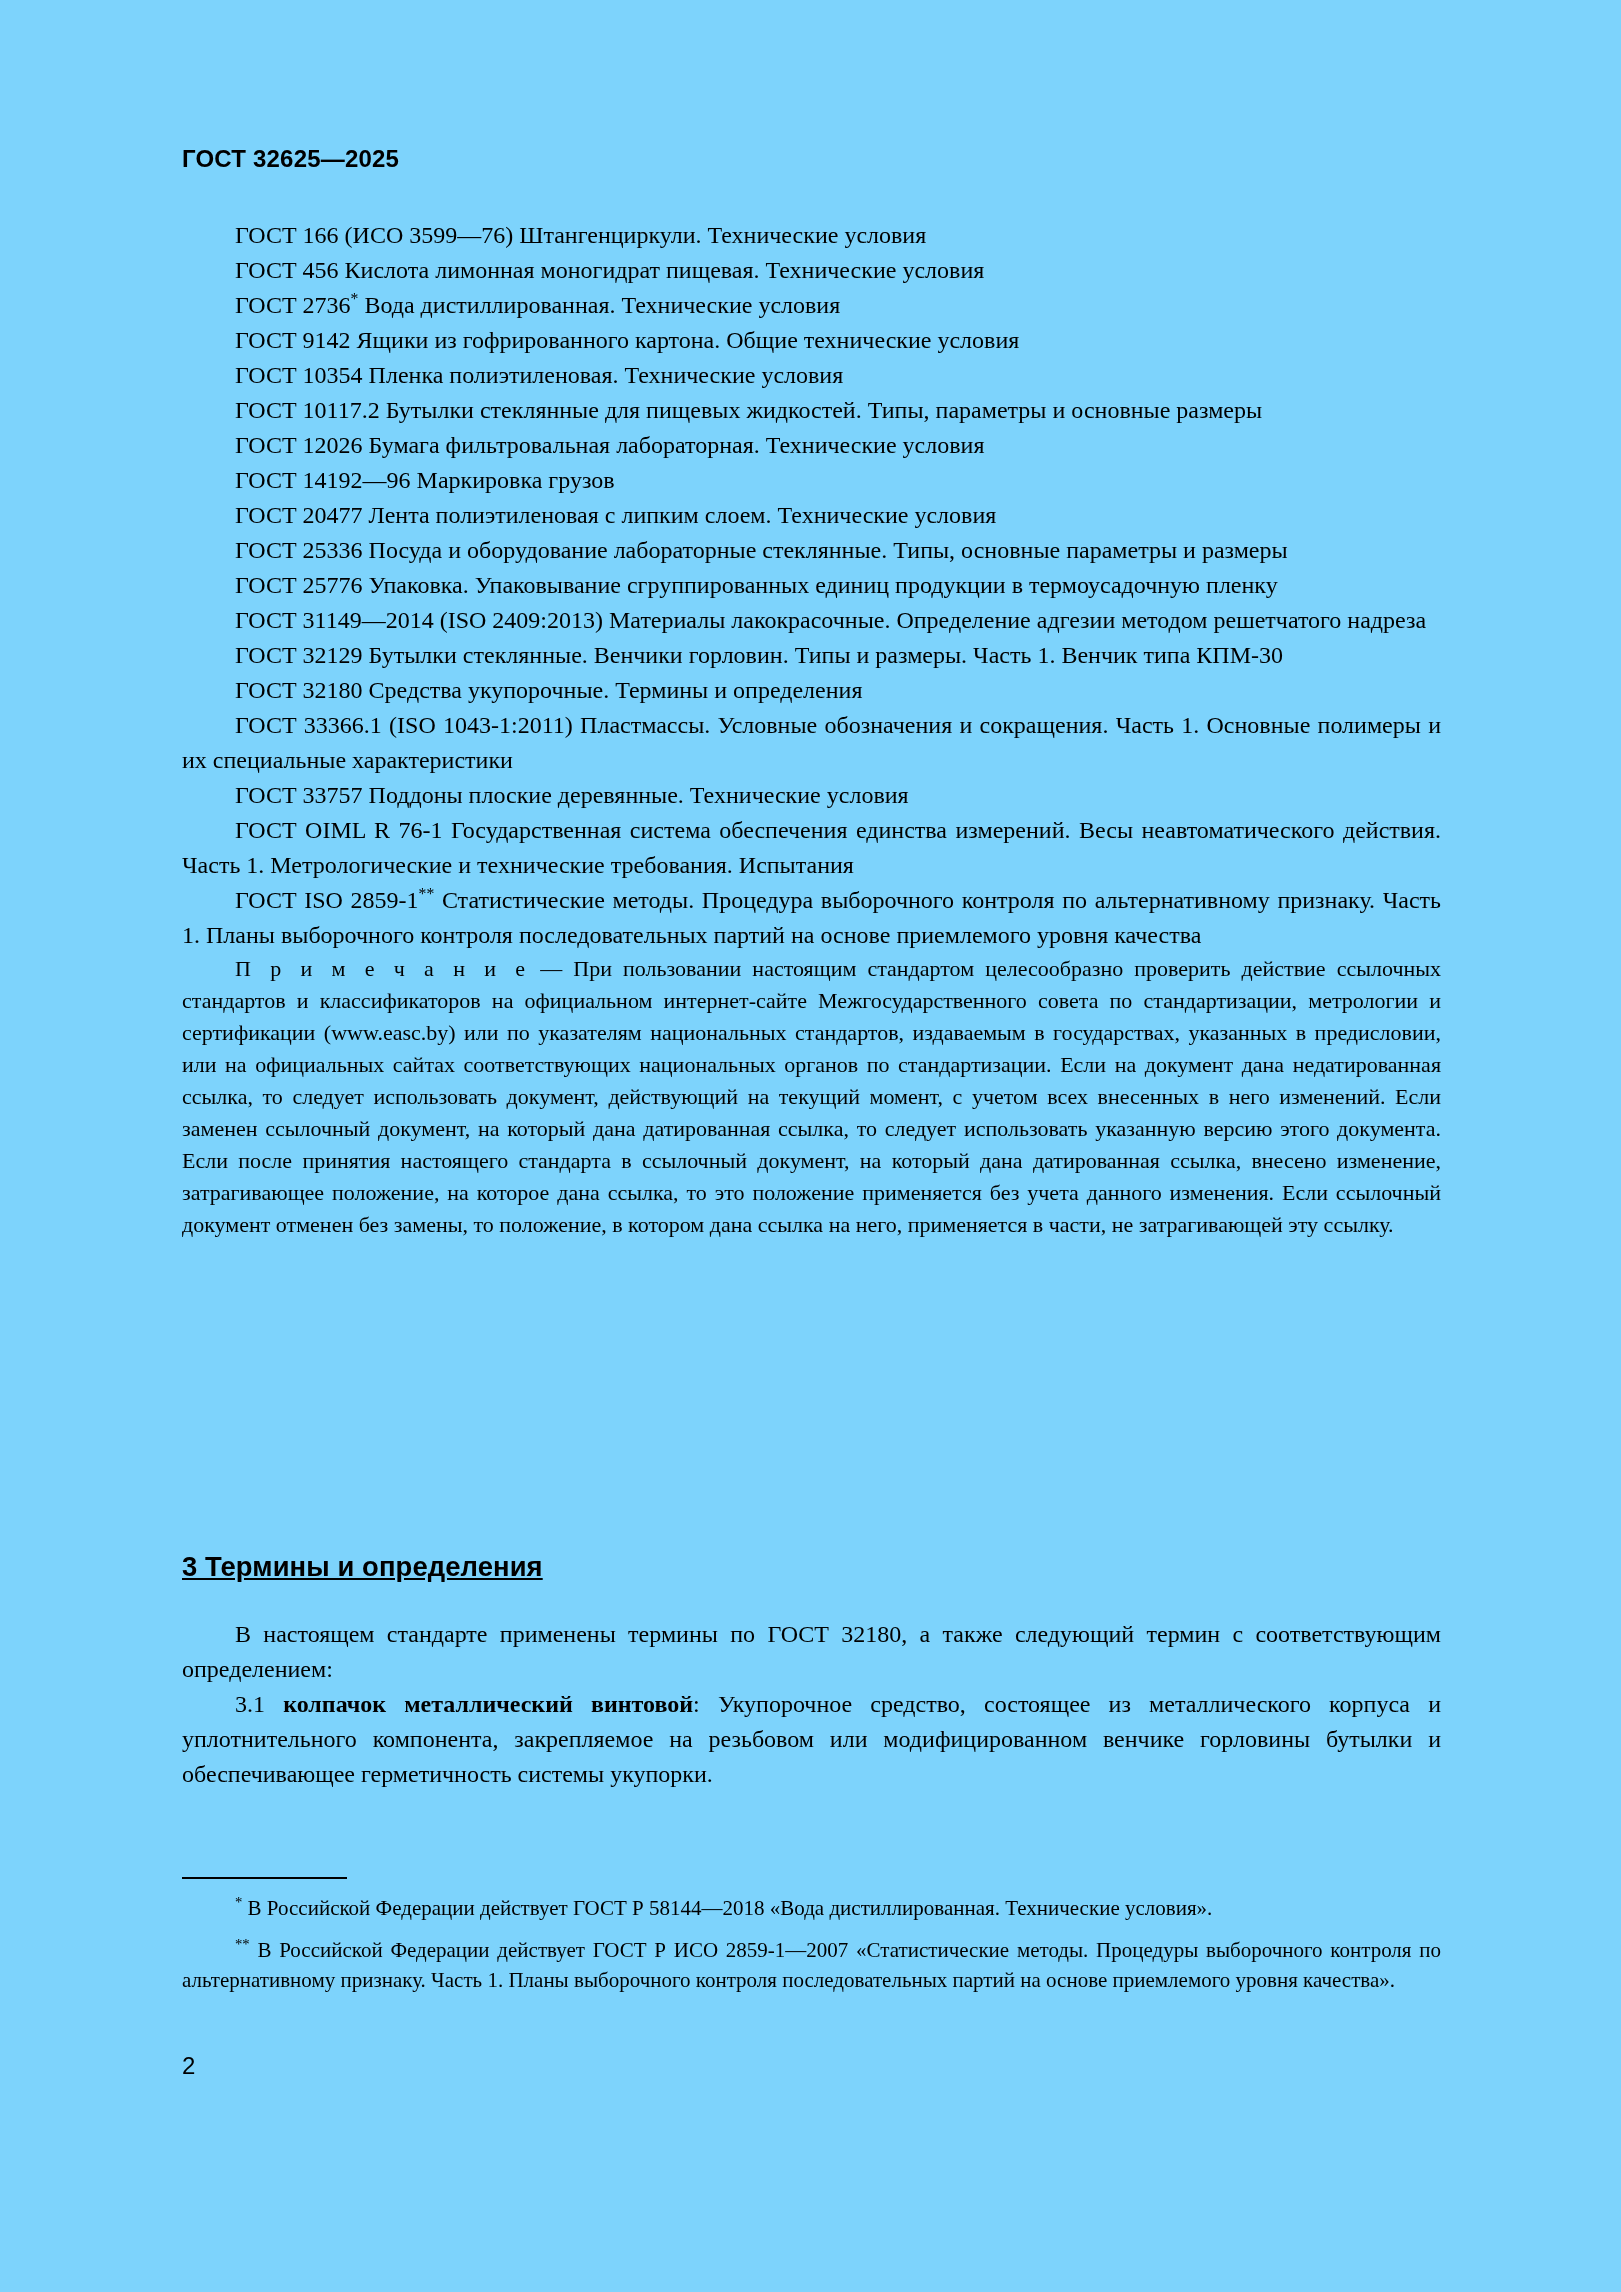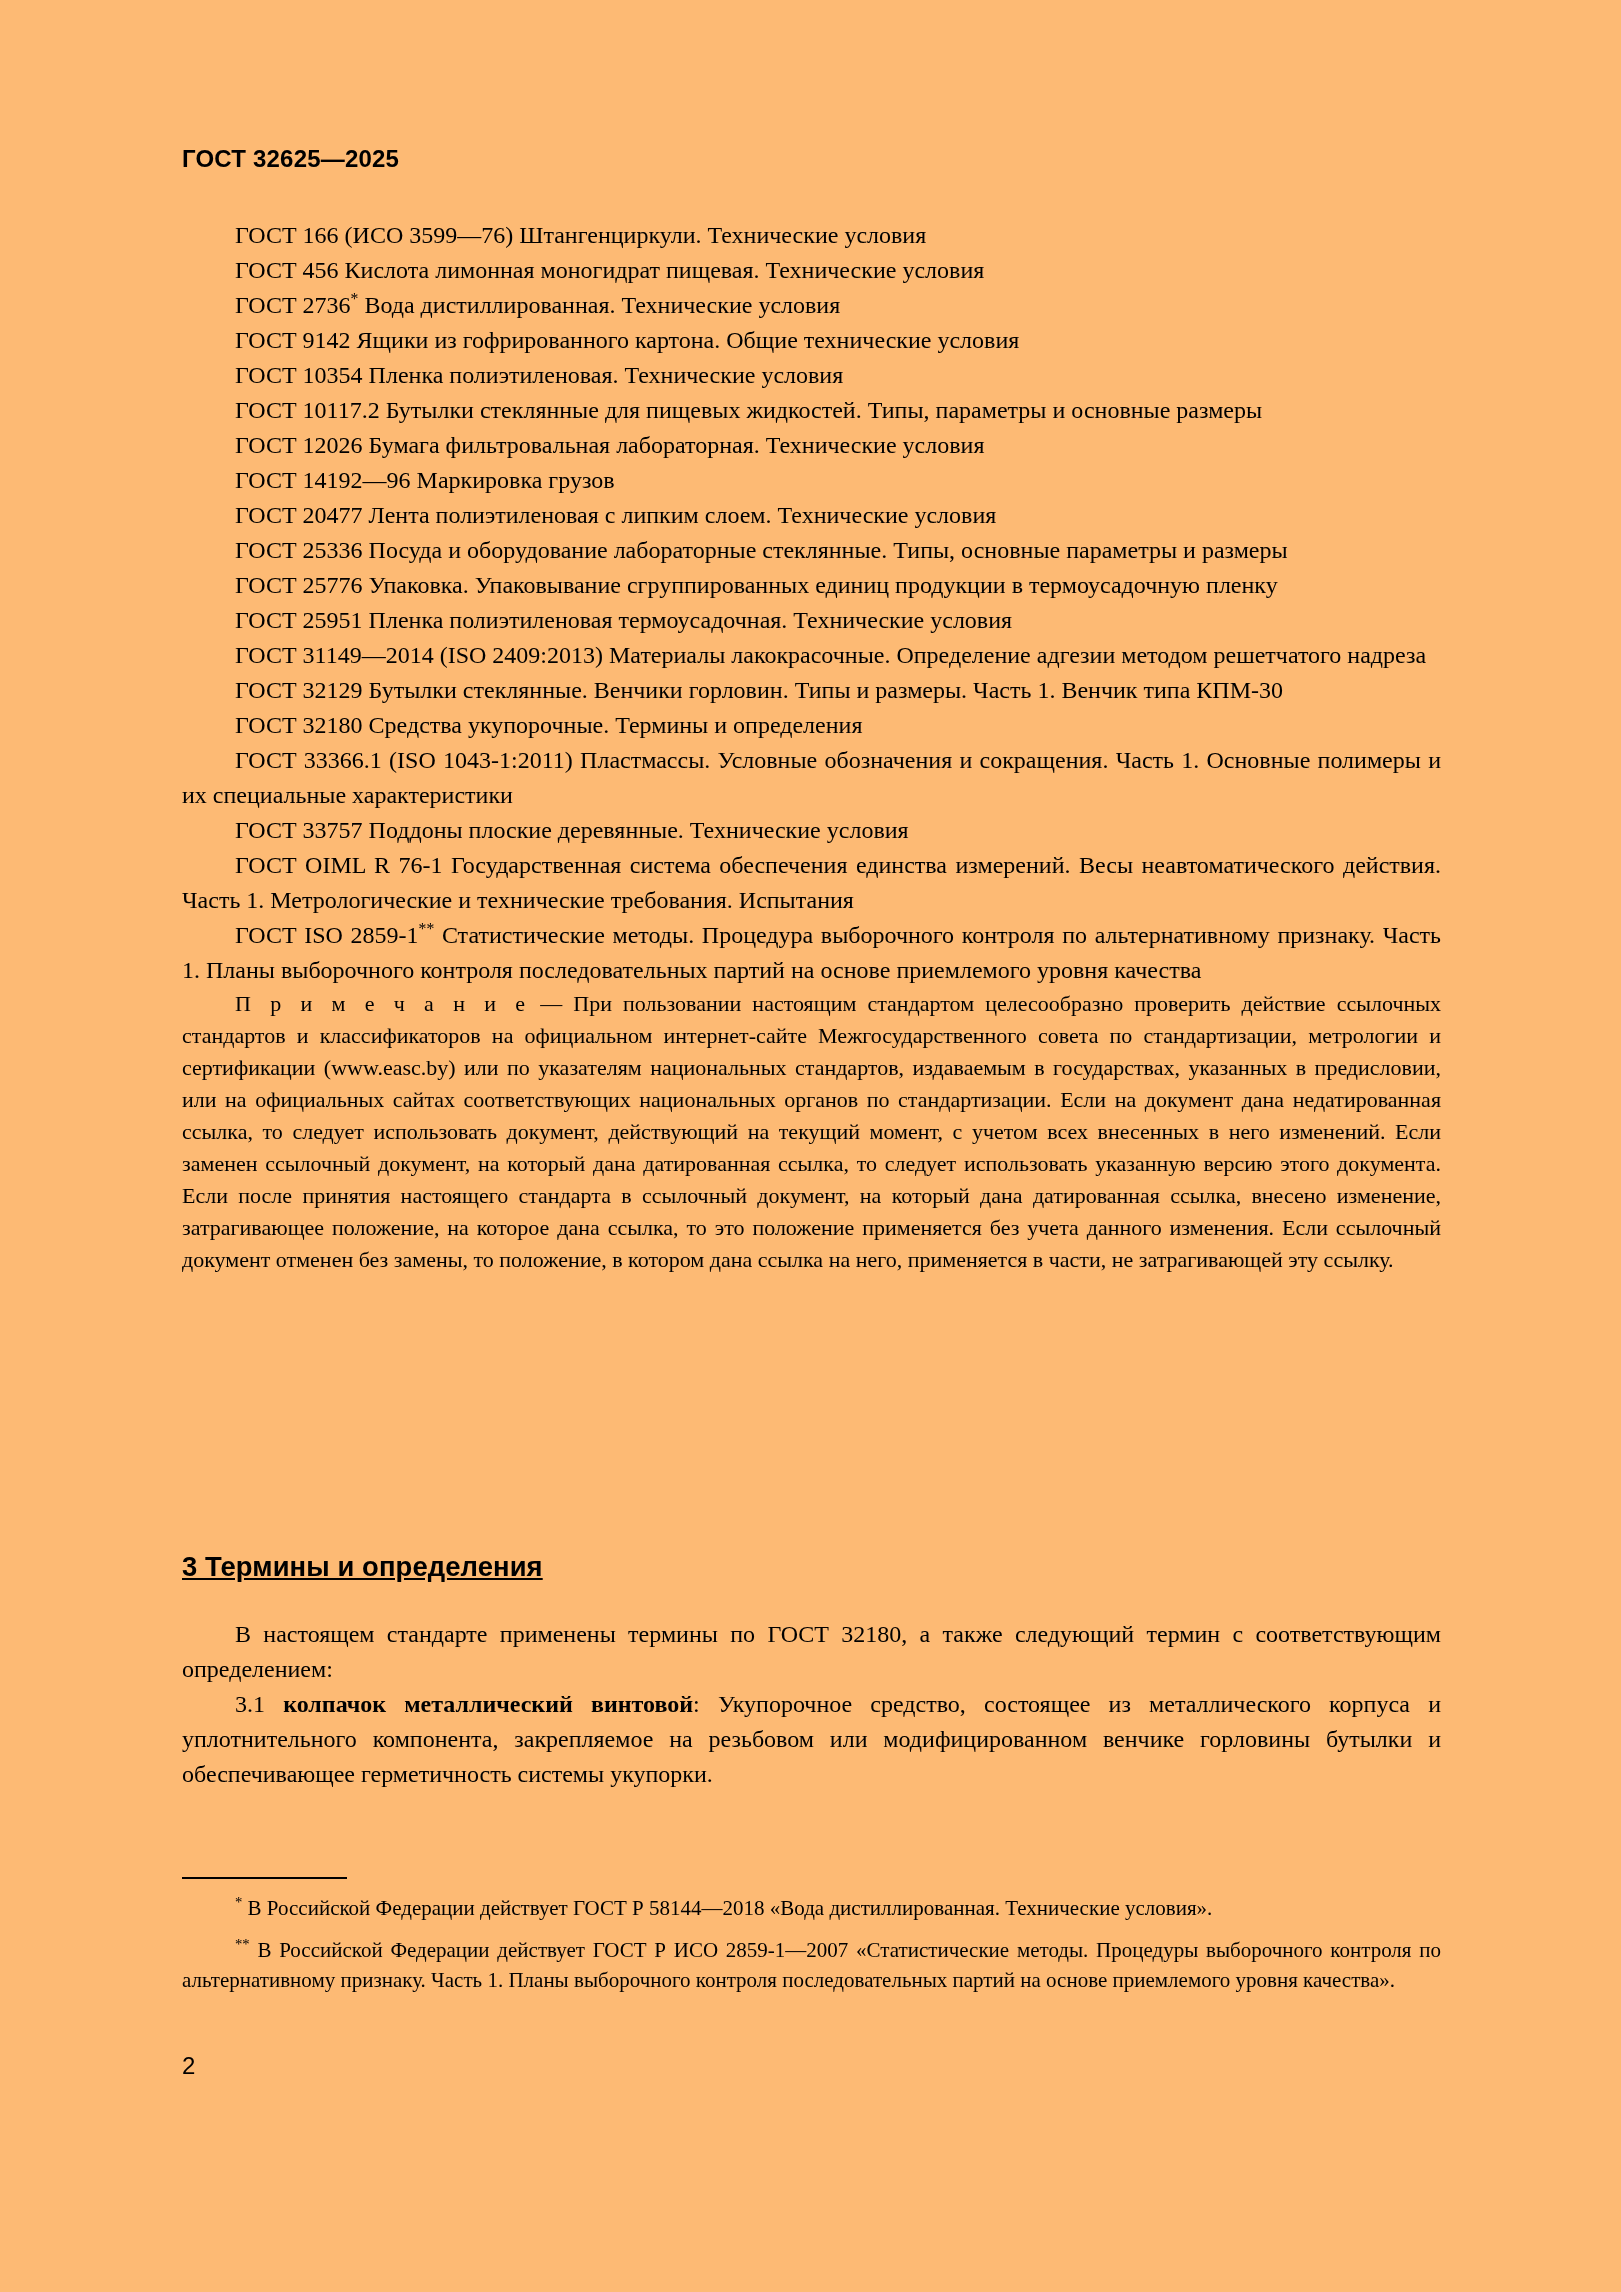--- a/index.html
+++ b/index.html
@@ -8,21 +8,21 @@
     background: #ffffff;
   }
   body {
     font-family: "Liberation Sans", sans-serif;
     color: #000000;
   }
   .page {
     position: relative;
     width: 1621px;
     height: 2293px;
-    background: #fdba74;
+    background: #7dd3fc;
     margin: 0 auto;
     overflow: hidden;
   }
   .content {
     position: absolute;
     left: 182px;
     top: 0;
     width: 1259px;
     height: 2293px;
   }
@@ -156,21 +156,20 @@
       <p class="ref nojust"><span>ГОСТ 456 Кислота лимонная моногидрат пищевая. Технические условия</span></p>
       <p class="ref nojust"><span>ГОСТ 2736</span><span class="sup">*</span><span> Вода дистиллированная. Технические условия</span></p>
       <p class="ref nojust"><span>ГОСТ 9142 Ящики из гофрированного картона. Общие технические условия</span></p>
       <p class="ref nojust"><span>ГОСТ 10354 Пленка полиэтиленовая. Технические условия</span></p>
       <p class="ref"><span>ГОСТ 10117.2 Бутылки стеклянные для пищевых жидкостей. Типы, параметры и основные размеры</span></p>
       <p class="ref nojust"><span>ГОСТ 12026 Бумага фильтровальная лабораторная. Технические условия</span></p>
       <p class="ref nojust"><span>ГОСТ 14192—96 Маркировка грузов</span></p>
       <p class="ref nojust"><span>ГОСТ 20477 Лента полиэтиленовая с липким слоем. Технические условия</span></p>
       <p class="ref"><span>ГОСТ 25336 Посуда и оборудование лабораторные стеклянные. Типы, основные параметры и размеры</span></p>
       <p class="ref"><span>ГОСТ 25776 Упаковка. Упаковывание сгруппированных единиц продукции в термоусадочную пленку</span></p>
-      <p class="ref nojust"><span>ГОСТ 25951 Пленка полиэтиленовая термоусадочная. Технические условия</span></p>
       <p class="ref"><span>ГОСТ 31149—2014 (ISO 2409:2013) Материалы лакокрасочные. Определение адгезии методом решетчатого надреза</span></p>
       <p class="ref nojust"><span>ГОСТ 32129 Бутылки стеклянные. Венчики горловин. Типы и размеры. Часть 1. Венчик типа КПМ-30</span></p>
       <p class="ref nojust"><span>ГОСТ 32180 Средства укупорочные. Термины и определения</span></p>
       <p class="ref"><span>ГОСТ 33366.1 (ISO 1043-1:2011) Пластмассы. Условные обозначения и сокращения. Часть 1. Основные полимеры и их специальные характеристики</span></p>
       <p class="ref nojust"><span>ГОСТ 33757 Поддоны плоские деревянные. Технические условия</span></p>
       <p class="ref"><span>ГОСТ OIML R 76-1 Государственная система обеспечения единства измерений. Весы неавтоматического действия. Часть 1. Метрологические и технические требования. Испытания</span></p>
       <p class="ref"><span>ГОСТ ISO 2859-1</span><span class="sup">**</span><span> Статистические методы. Процедура выборочного контроля по альтернативному признаку. Часть 1. Планы выборочного контроля последовательных партий на основе приемлемого уровня качества</span></p>
 
       <div class="note">
         <p class="note-first"><span class="note-label">П р и м е ч а н и е</span><span> —  </span><span>При пользовании настоящим стандартом целесообразно проверить действие ссылочных стандартов и классификаторов на официальном интернет-сайте Межгосударственного совета по стандартизации, метрологии и сертификации (www.easc.by) или по указателям национальных стандартов, издаваемым в государствах, указанных в предисловии, или на официальных сайтах соответствующих национальных органов по стандартизации. Если на документ дана недатированная ссылка, то следует использовать документ, действующий на текущий момент, с учетом всех внесенных в него изменений. Если заменен ссылочный документ, на который дана датированная ссылка, то следует использовать указанную версию этого документа. Если после принятия настоящего стандарта в ссылочный документ, на который дана датированная ссылка, внесено изменение, затрагивающее положение, на которое дана ссылка, то это положение применяется без учета данного изменения. Если ссылочный документ отменен без замены, то положение, в котором дана ссылка на него, применяется в части, не затрагивающей эту ссылку.</span></p>

